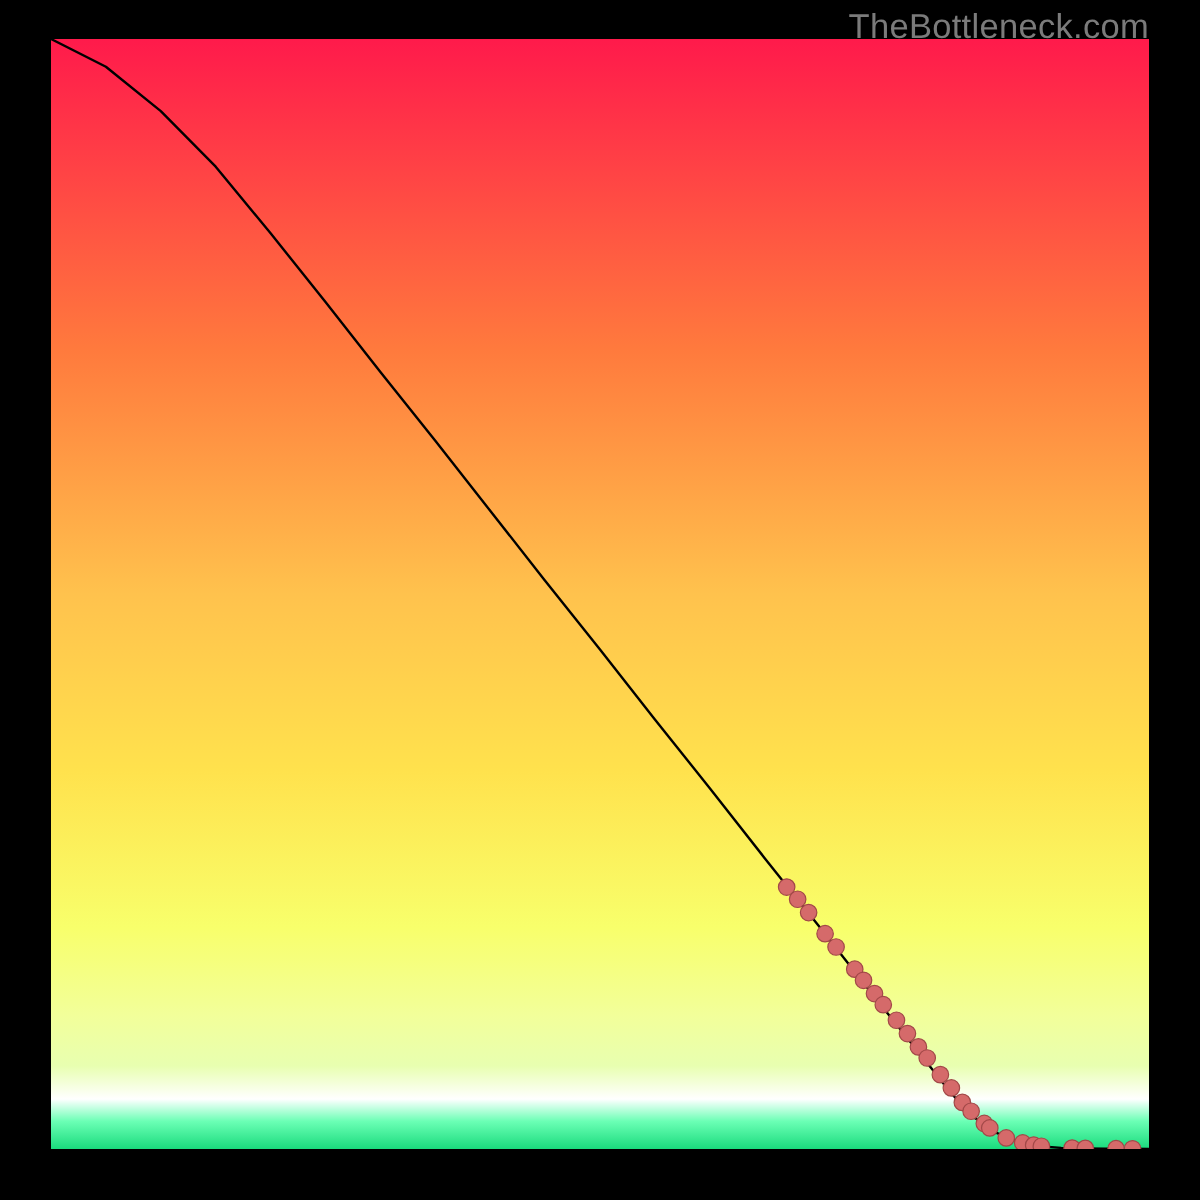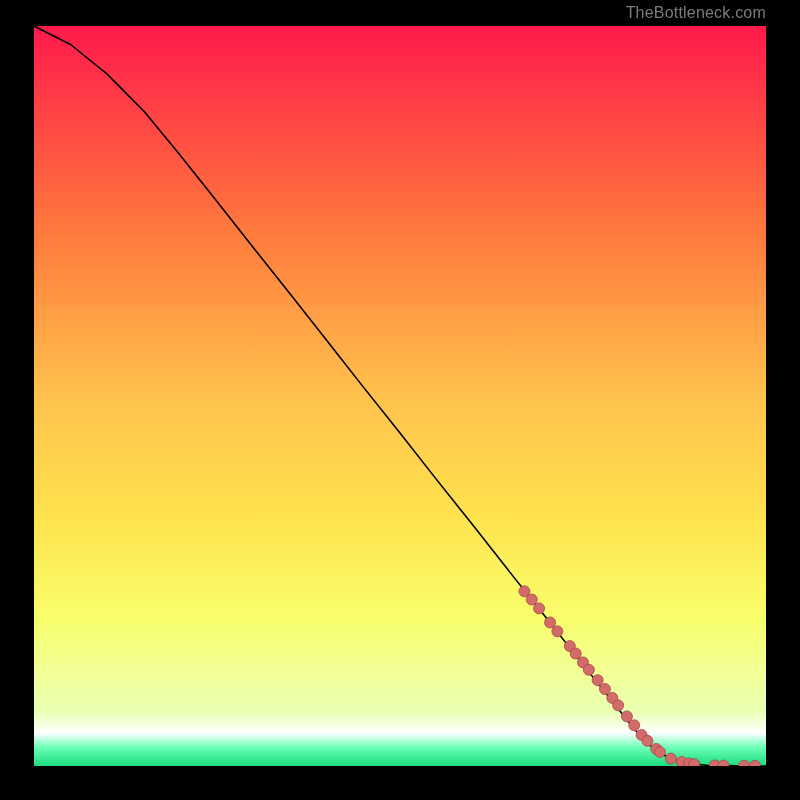--- a/index.html
+++ b/index.html
@@ -23,21 +23,21 @@
     top: 26px;
     width: 732px;
     height: 740px;
   }
   .plot svg { display: block; }
   .watermark {
     position: absolute;
     top: 4px;
     right: 34px;
     color: #7b7b7b;
-    font-size: 16px;
+    font-size: 23px;
     letter-spacing: 0.2px;
     font-weight: 500;
   }
 </style>
 </head>
 <body>
 
 <div class="stage">
   <div class="watermark">TheBottleneck.com</div>
 

